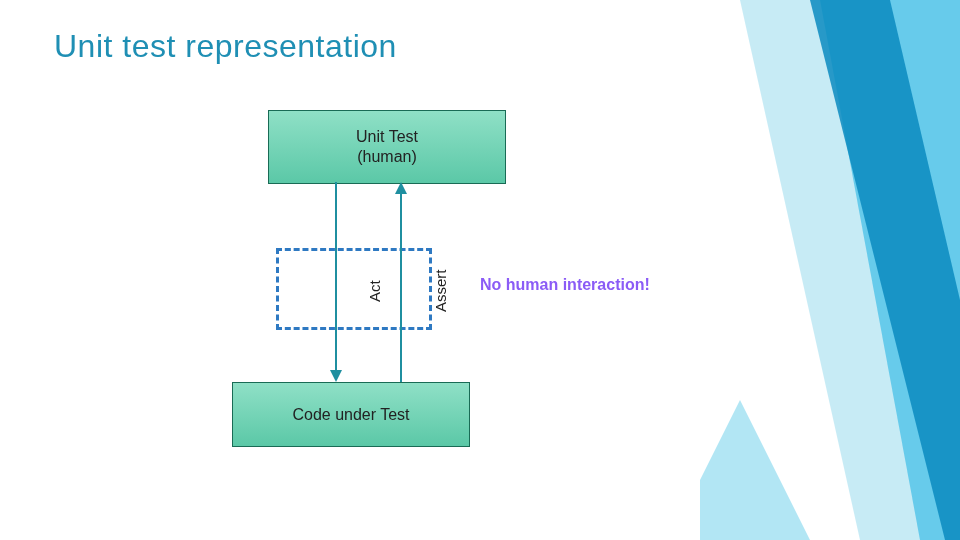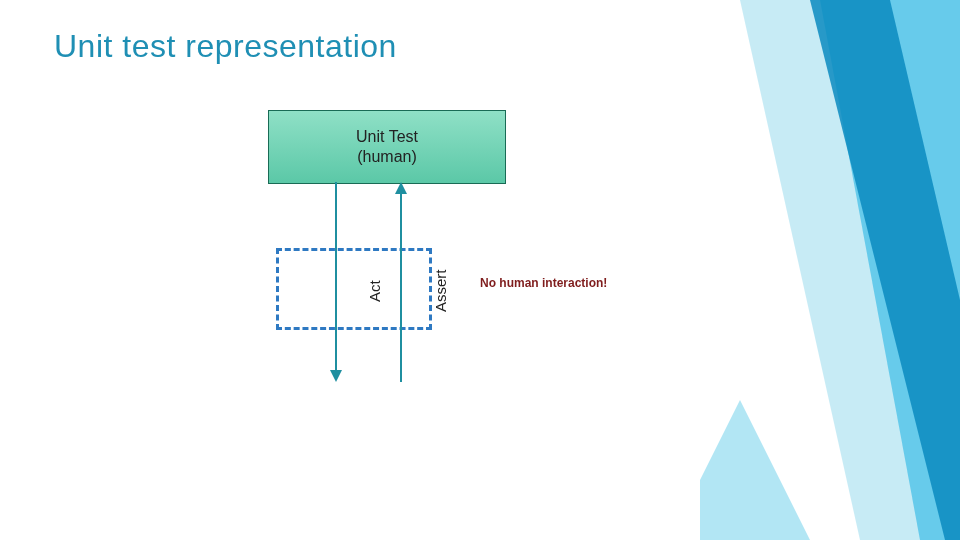--- a/index.html
+++ b/index.html
@@ -60,23 +60,23 @@
     top: 248px;
     width: 150px;
     height: 76px;
     border: 3px dashed #2e79c2;
     background: transparent;
   }
   .callout {
     position: absolute;
     left: 480px;
     top: 276px;
-    font-size: 12px;
+    font-size: 16px;
     font-weight: 700;
-    color: #7f1d1d;
+    color: #8b5cf6;
   }
   
   .arrow-line {
     position: absolute;
     background: #1f8fa0;
     width: 2px;
   }
   .arrow-head-down {
     position: absolute;
     width: 0; height: 0;
@@ -144,16 +144,19 @@
   <div class="dashed-box"></div>
 
   <div class="arrow-line act-line"></div>
   <div class="arrow-head-down act-head"></div>
   <div class="vlabel act-label">Act</div>
 
   <div class="arrow-line assert-line"></div>
   <div class="arrow-head-up assert-head"></div>
   <div class="vlabel assert-label">Assert</div>
 
+  <div class="box box-bottom">
+    <div class="box-label">Code under Test</div>
+  </div>
 
   <div class="callout">No human interaction!</div>
 
 </div>
 
 </body></html>

